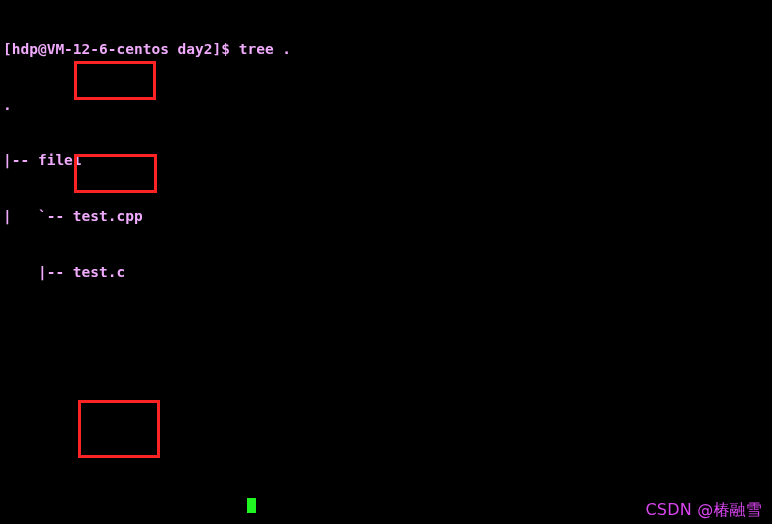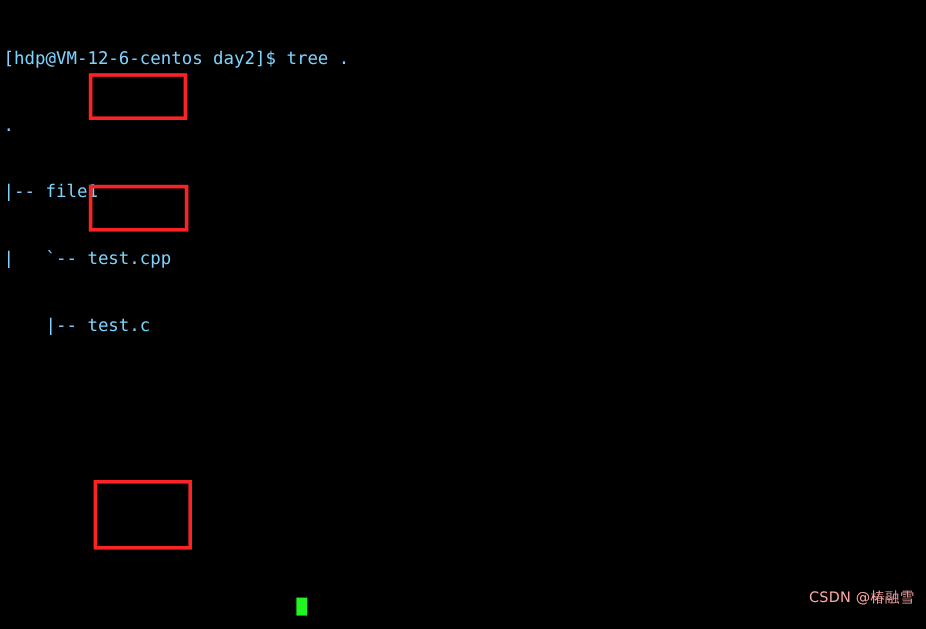--- a/index.html
+++ b/index.html
@@ -24,43 +24,44 @@
     position: absolute;
     left: 3px;
     top: 3px;
     right: 0;
     top: 3px;
     white-space: pre;
   }
   .line {
     height: 18.55px;
     white-space: pre;
-    color: #7dd3fc;
+    color: #f0abfc;
+    font-weight: bold;
   }
   
   .hl-box {
     position: absolute;
     border: 3px solid #fb2323;
     box-sizing: border-box;
     pointer-events: none;
     background: transparent;
   }
   .cursor {
     position: absolute;
     background: #21f521;
     width: 9px;
     height: 15px;
   }
   .watermark {
     position: absolute;
     right: 10px;
-    bottom: 16px;
+    bottom: 4px;
     font-family: "DejaVu Sans", "Liberation Sans", sans-serif;
-    font-size: 12px;
-    color: #fca5a5;
+    font-size: 16px;
+    color: #d946ef;
     letter-spacing: 0.2px;
     white-space: pre;
   }
 </style>
 </head>
 <body>
 
 <div id="terminal" style="background: rgb(0, 0, 0); color: rgb(216, 216, 216);">
   <div id="screen">
     <div class="line">[hdp@VM-12-6-centos day2]$ tree .</div>

